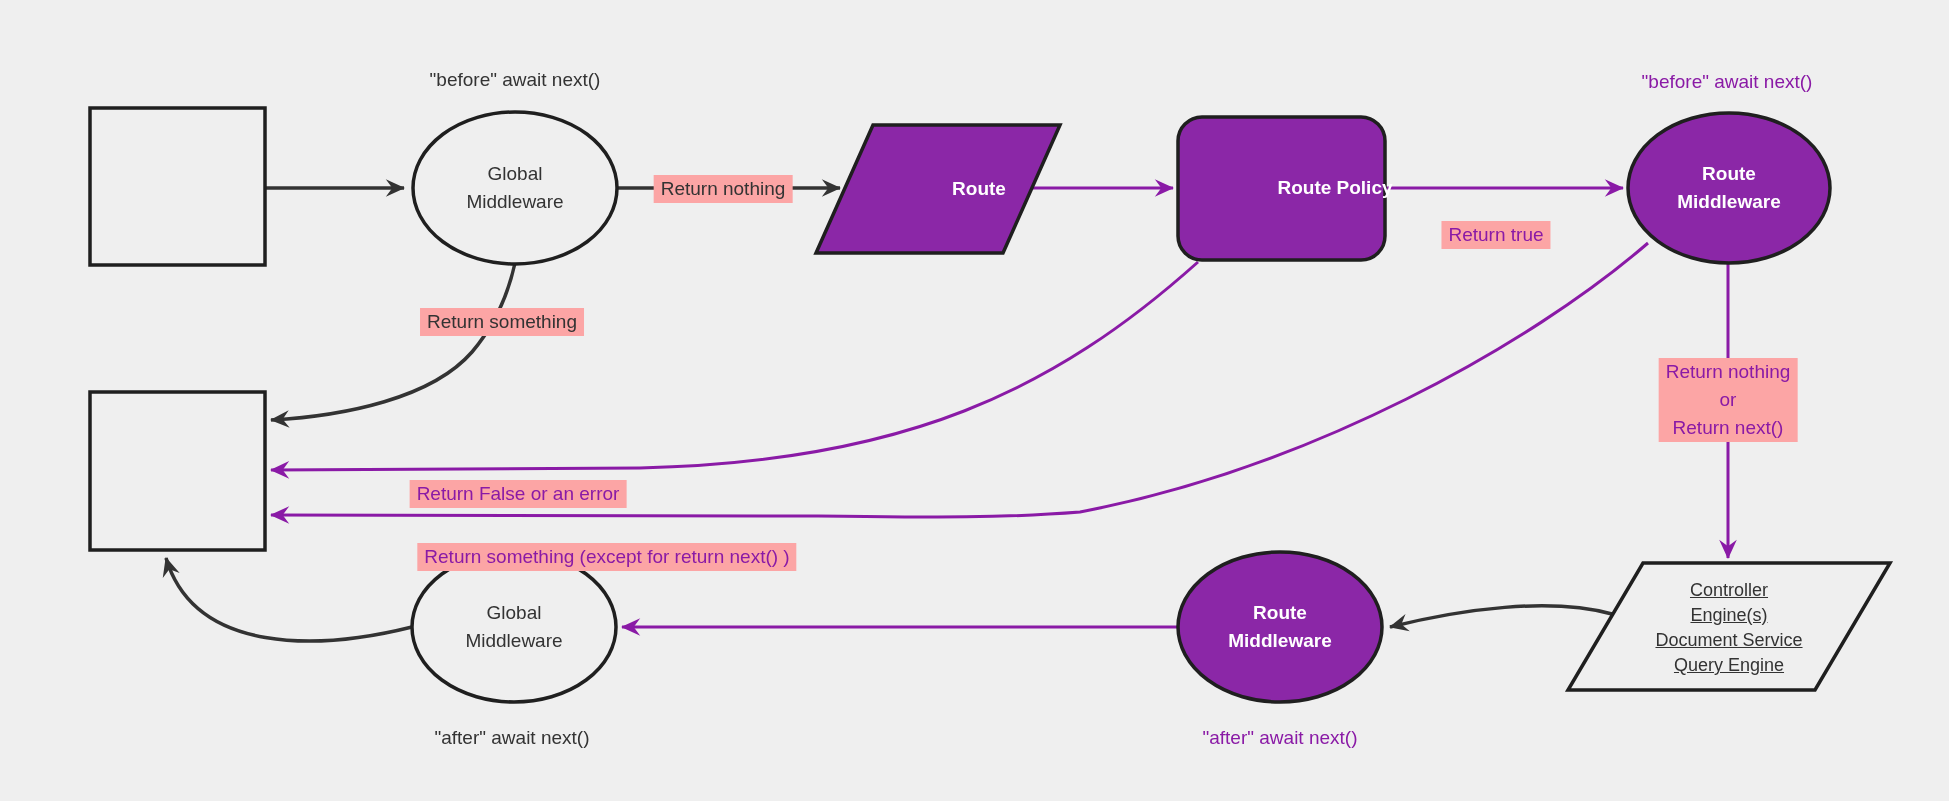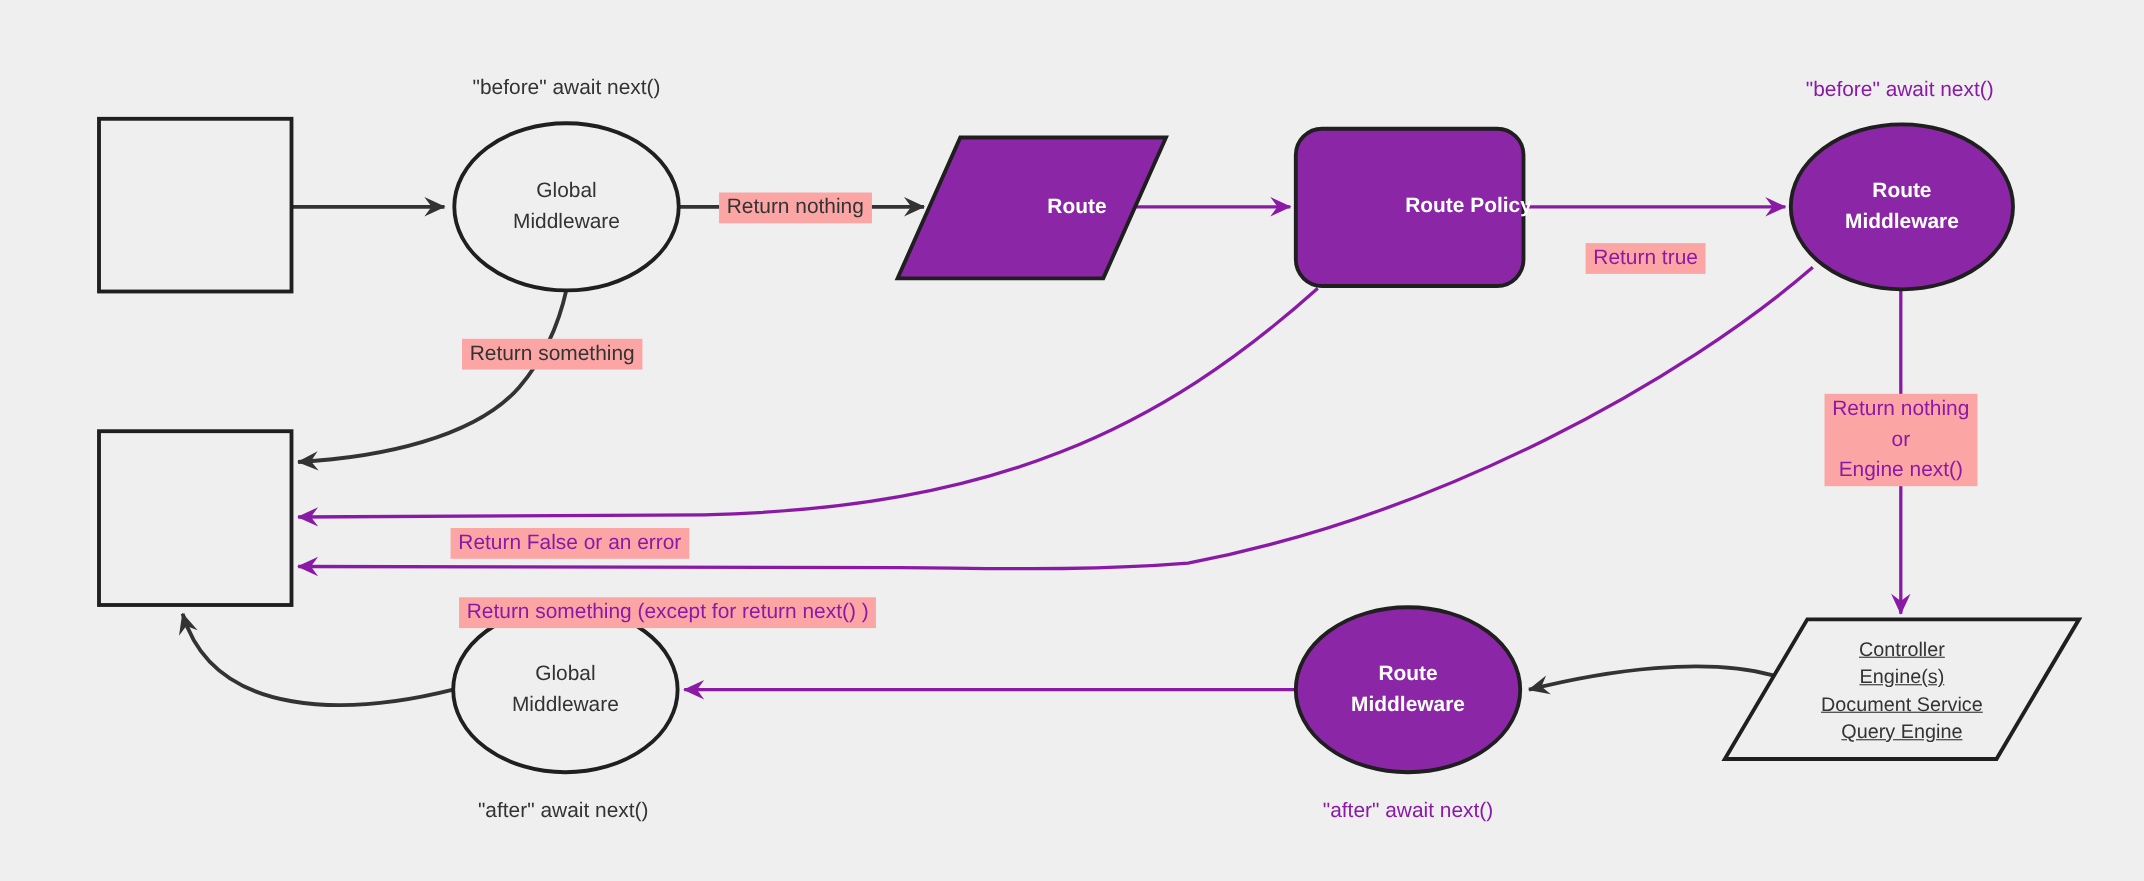--- a/index.html
+++ b/index.html
@@ -73,21 +73,21 @@
   <div class="node-label on-purple" style="left:1280px;top:627px;width:130px;">Route Middleware</div>
   <div class="node-label" style="left:514px;top:627px;width:120px;">Global Middleware</div>
 
   <div class="lbl" style="left:515px;top:80px;">"before" await next()</div>
   <div class="lbl purple" style="left:1727px;top:82px;">"before" await next()</div>
   <div class="lbl bg" style="left:723px;top:189px;">Return nothing</div>
   <div class="lbl bg purple" style="left:1496px;top:189px;margin-top:46px;">Return true</div>
   <div class="lbl bg purple" style="left:1728px;top:400px;">
     <span style="display:block;">Return nothing</span>
     <span style="display:block;">or</span>
-    <span style="display:block;">Engine next()</span>
+    <span style="display:block;">Return next()</span>
   </div>
   <div class="lbl bg" style="left:502px;top:322px;">Return something</div>
   <div class="lbl bg purple" style="left:518px;top:494px;">Return False or an error</div>
   <div class="lbl bg purple" style="left:607px;top:516px;margin-top:41px;">Return something (except for return next() )</div>
   <div class="lbl" style="left:512px;top:738px;">"after" await next()</div>
   <div class="lbl purple" style="left:1280px;top:738px;">"after" await next()</div>
 
 </div>
 
 </body></html>

